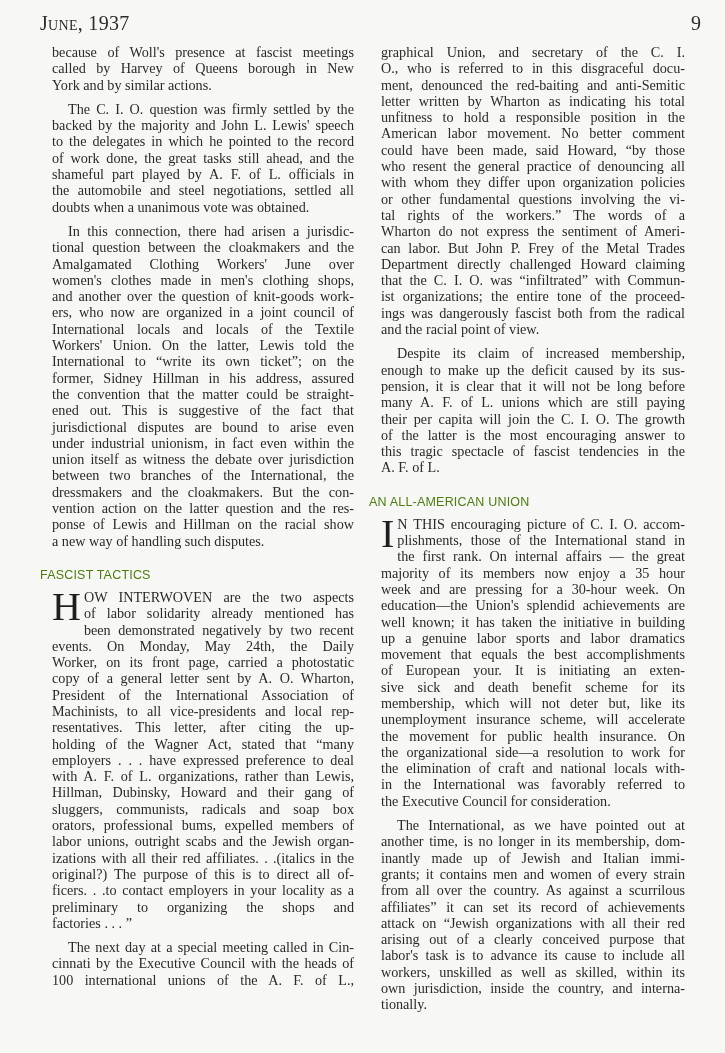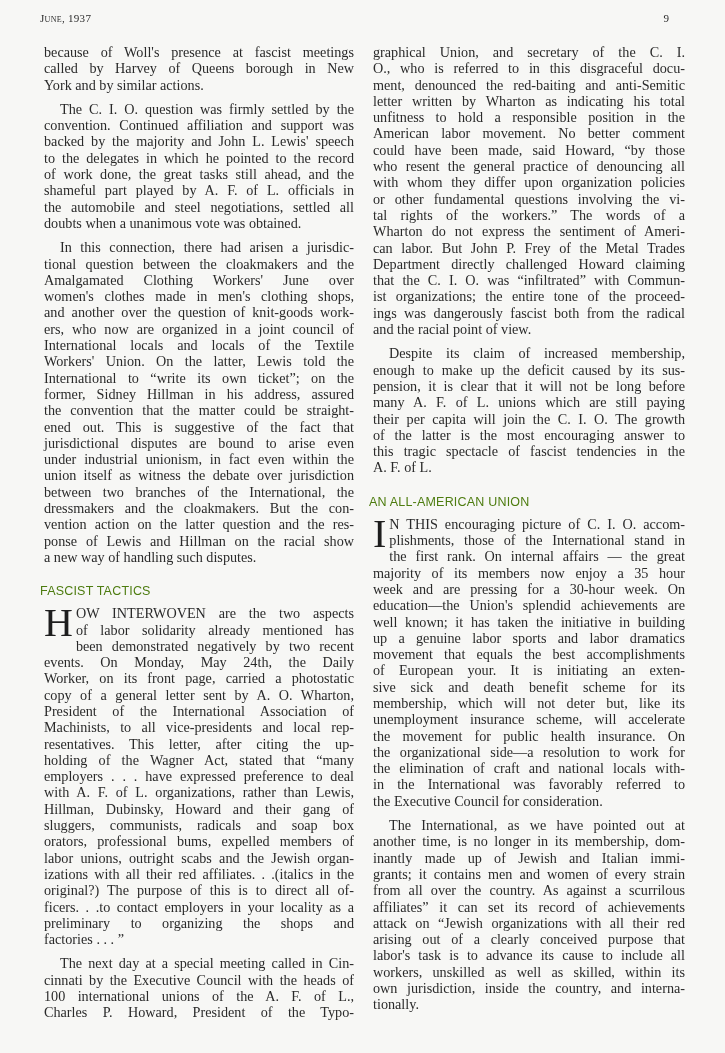--- a/index.html
+++ b/index.html
@@ -5,32 +5,32 @@
   html, body { margin: 0; padding: 0; }
   body {
     width: 725px; height: 1053px; overflow: hidden;
     background: #f7f7f5;
     font-family: "Liberation Serif", "DejaVu Serif", serif;
     color: #2a2a2a;
     position: relative;
   }
   .page { position: absolute; left: 0; top: 0; width: 725px; height: 1053px; }
   .running-head {
-    position: absolute; left: 40px; right: 56px; top: 12px; height: 22px;
+    position: absolute; left: 40px; right: 24px; top: 12px; height: 22px;
     display: flex; justify-content: space-between; align-items: baseline;
-    font-size: 11px; color: #2c2c2c;
+    font-size: 20px; color: #2c2c2c;
   }
   .running-head .date { font-variant: small-caps; letter-spacing: 0.3px; }
   .col {
     position: absolute; top: 44px; width: 314px;
     font-size: 14.2px; line-height: 16.3px;
   }
   .col.left { left: 40px; }
   .col.right { left: 369px; width: 316px; }
-  .para { margin: 0 0 8px 4px; }
+  .para { margin: 0 0 8px 12px; }
   .line {
     display: block; white-space: nowrap;
     text-align: justify; text-align-last: justify;
     height: 16.3px;
   }
   .line.last { text-align-last: left; }
   .line.indent { padding-left: 16px; }
   .heading {
     font-family: "Liberation Sans", "DejaVu Sans", sans-serif;
     font-size: 12.5px; font-weight: normal; letter-spacing: 0.2px;
@@ -53,21 +53,20 @@
   </div>
 
   <div class="col left">
     <div class="para">
         <span class="line">because of Woll's presence at fascist meetings</span>
         <span class="line">called by Harvey of Queens borough in New</span>
         <span class="line last">York and by similar actions.</span>
       </div>
     <div class="para">
         <span class="line indent">The C. I. O. question was firmly settled by the</span>
-        <span class="line">convention.  Continued affiliation and support was</span>
         <span class="line">backed by the majority and John L. Lewis' speech</span>
         <span class="line">to the delegates in which he pointed to the record</span>
         <span class="line">of work done, the great tasks still ahead, and the</span>
         <span class="line">shameful part played by A. F. of L. officials in</span>
         <span class="line">the automobile and steel negotiations, settled all</span>
         <span class="line last">doubts when a unanimous vote was obtained.</span>
       </div>
     <div class="para">
         <span class="line indent">In this connection, there had arisen a jurisdic-</span>
         <span class="line">tional question between the cloakmakers and the</span>
@@ -112,21 +111,20 @@
         <span class="line">izations with all their red affiliates. . .(italics in the</span>
         <span class="line">original?)  The purpose of this is to direct all of-</span>
         <span class="line">ficers. . .to contact employers in your locality as a</span>
         <span class="line">preliminary to organizing the shops and</span>
         <span class="line last">factories . . . ”</span>
       </div>
     <div class="para">
         <span class="line indent">The next day at a special meeting called in Cin-</span>
         <span class="line">cinnati by the Executive Council with the heads of</span>
         <span class="line">100 international unions of the A. F. of L.,</span>
-        <span class="line">Charles P. Howard, President of the Typo-</span>
       </div>
   </div>
 
   <div class="col right">
     <div class="para">
         <span class="line">graphical Union, and secretary of the C. I.</span>
         <span class="line">O., who is referred to in this disgraceful docu-</span>
         <span class="line">ment, denounced the red-baiting and anti-Semitic</span>
         <span class="line">letter written by Wharton as indicating his total</span>
         <span class="line">unfitness to hold a responsible position in the</span>

